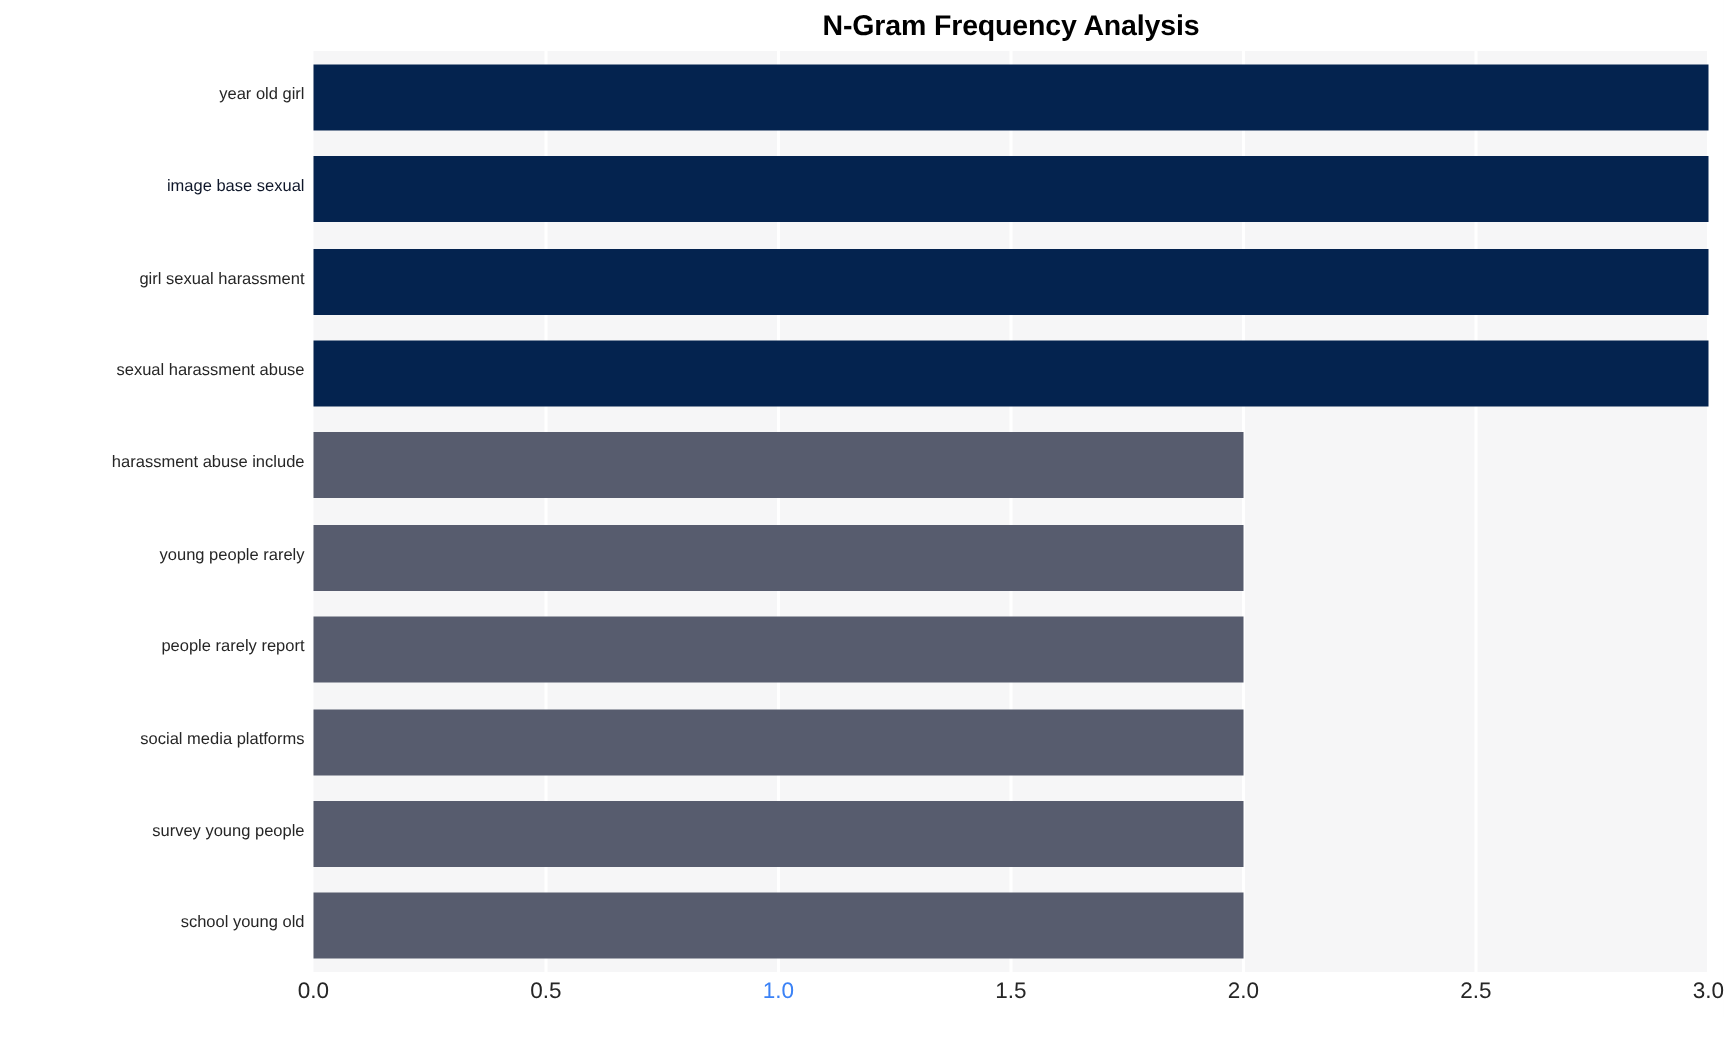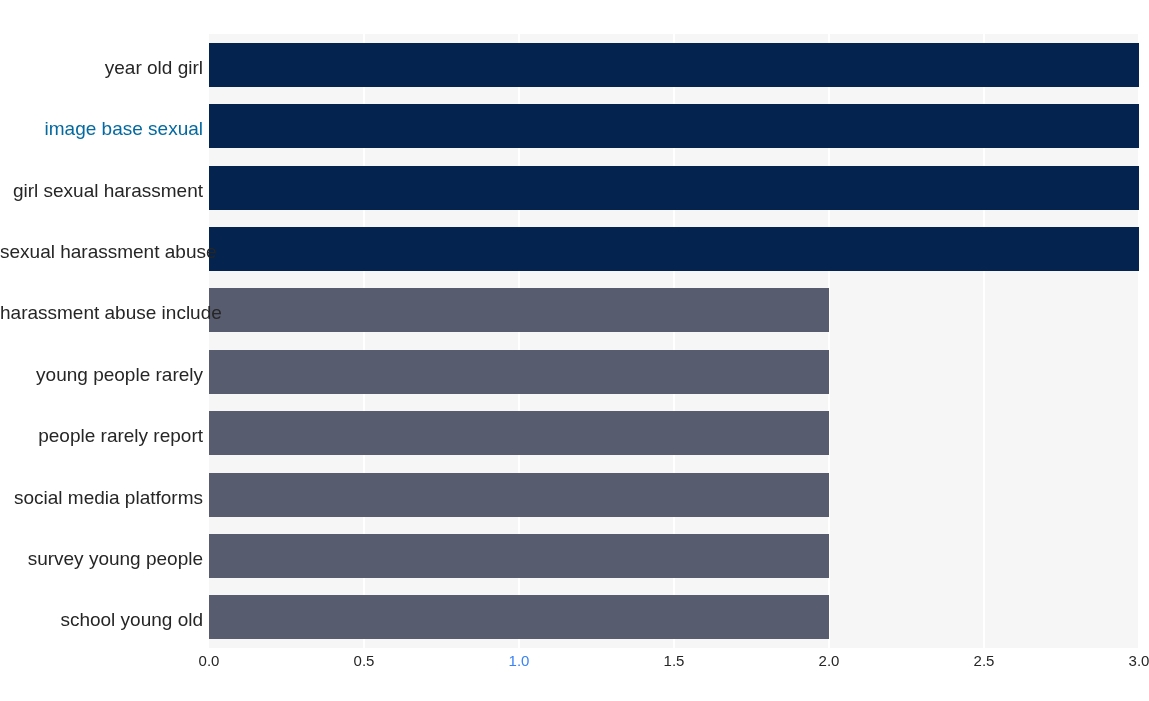--- a/index.html
+++ b/index.html
@@ -80,21 +80,21 @@
     left: 0;
     top: 34px;
     width: 203px;
     height: 614px;
   }
   .y-tick-label {
     position: absolute;
     right: 0;
     width: 203px;
     text-align: right;
-    font-size: 19px;
+    font-size: 11px;
     color: #262626;
     white-space: nowrap;
     line-height: 1;
   }
 
   
   #x-axis-labels {
     position: absolute;
     left: 209px;
     top: 653px;
@@ -120,20 +120,21 @@
     font-size: 14.5px;
     color: #262626;
     white-space: nowrap;
   }
 </style>
 </head>
 <body>
 
 <div id="figure" style="background: rgb(255, 255, 255);">
 
+  <div id="chart-title" style="color: rgb(0, 0, 0);">N-Gram Frequency Analysis</div>
 
   <div id="plot-area" style="background: rgb(246, 246, 247);">
     <div id="gridlines">
         <div class="gridline-v" style="left: 154px; background: rgb(255, 255, 255);"></div>
         <div class="gridline-v" style="left: 309px; background: rgb(255, 255, 255);"></div>
         <div class="gridline-v" style="left: 464px; background: rgb(255, 255, 255);"></div>
         <div class="gridline-v" style="left: 619px; background: rgb(255, 255, 255);"></div>
         <div class="gridline-v" style="left: 774px; background: rgb(255, 255, 255);"></div>
         <div class="gridline-v" style="left: 929px; background: rgb(255, 255, 255);"></div>
       </div>
@@ -166,21 +167,21 @@
           <div class="bar" title="survey young people: 2" style="width: 620px; background: rgb(87, 92, 110);"></div>
         </div>
         <div class="bar-row" style="top: 561.3px; height: 44px;">
           <div class="bar" title="school year old: 2" style="width: 620px; background: rgb(87, 92, 110);"></div>
         </div>
       </div>
   </div>
 
   <div id="y-axis-labels">
       <div class="y-tick-label" style="top: 23.7px; color: rgb(38, 38, 38);">year old girl</div>
-      <div class="y-tick-label" style="top: 85.1px; color: #0369a1;">image base sexual</div>
+      <div class="y-tick-label" style="top: 85.1px; color: #0f172a;">image base sexual</div>
       <div class="y-tick-label" style="top: 146.5px; color: rgb(38, 38, 38);">girl sexual harassment</div>
       <div class="y-tick-label" style="top: 207.9px; color: rgb(38, 38, 38);">sexual harassment abuse</div>
       <div class="y-tick-label" style="top: 269.3px; color: rgb(38, 38, 38);">harassment abuse include</div>
       <div class="y-tick-label" style="top: 330.7px; color: rgb(38, 38, 38);">young people rarely</div>
       <div class="y-tick-label" style="top: 392.1px; color: rgb(38, 38, 38);">people rarely report</div>
       <div class="y-tick-label" style="top: 453.5px; color: rgb(38, 38, 38);">social media platforms</div>
       <div class="y-tick-label" style="top: 514.9px; color: rgb(38, 38, 38);">survey young people</div>
       <div class="y-tick-label" style="top: 576.3px; color: rgb(38, 38, 38);">school young old</div>
     </div>
 

